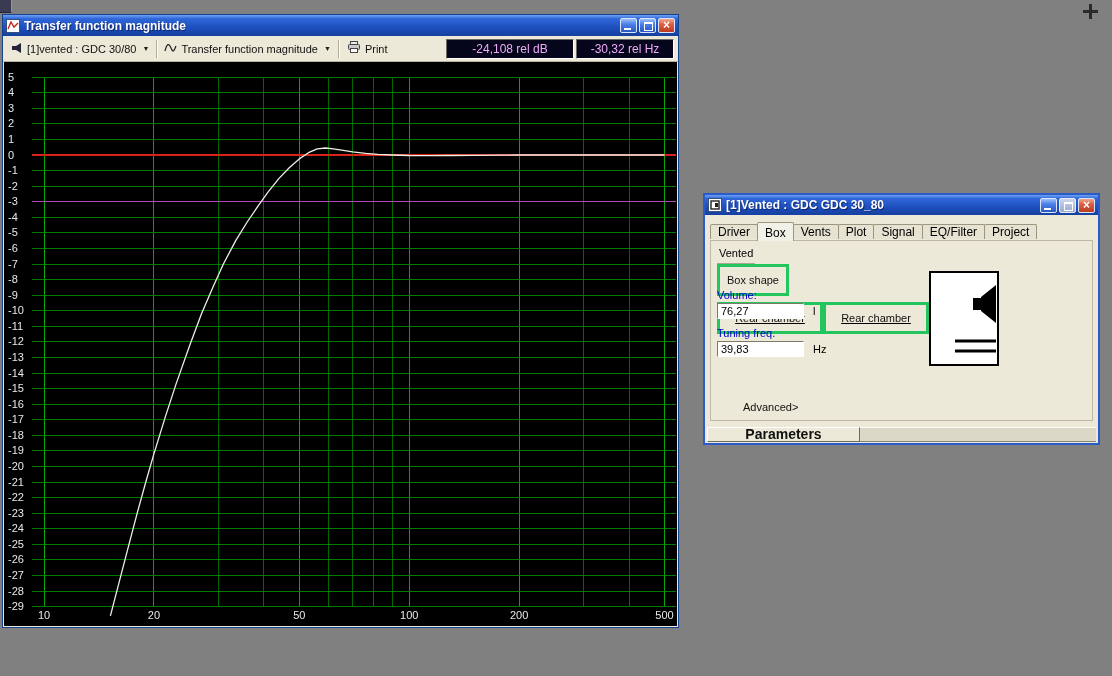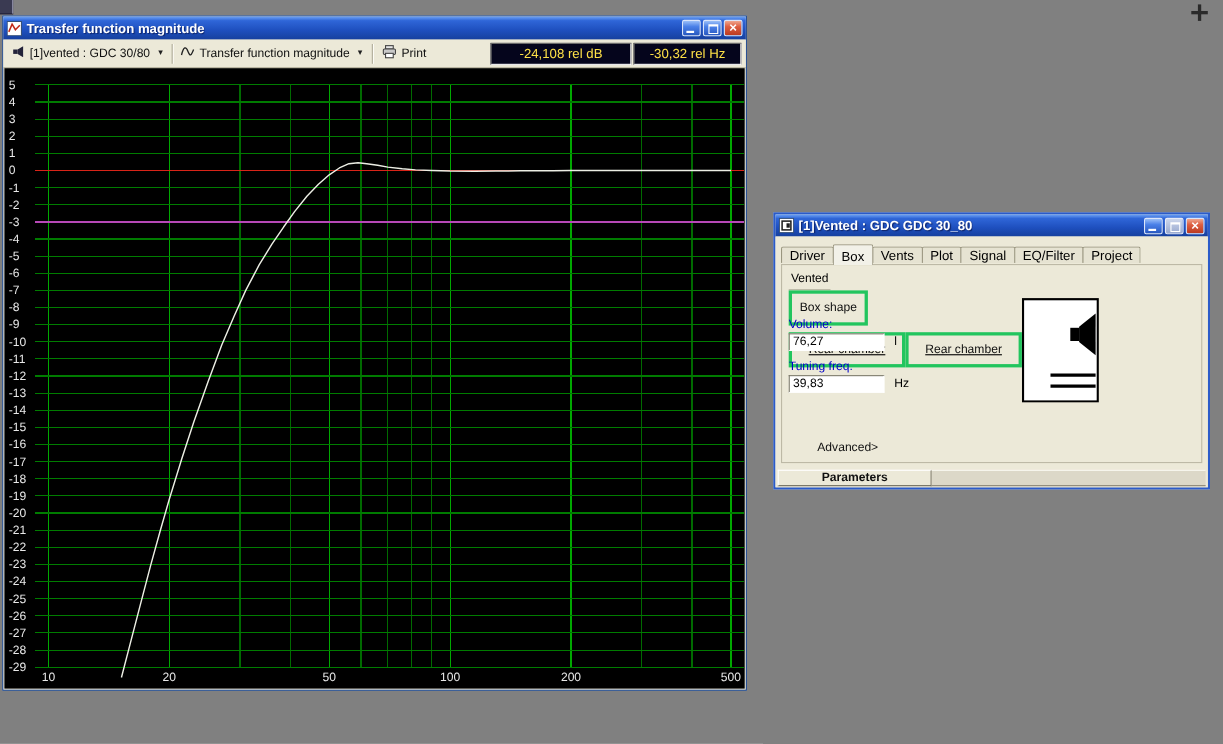--- a/index.html
+++ b/index.html
@@ -28,21 +28,21 @@
   .plot-window{left:2px;top:14px;width:677px;height:614px;background:var(--toolbar-bg,#ECE9D8);
     border:1px solid #16418c;}
   .toolbar{display:flex;align-items:center;height:25px;padding:0 3px;font-size:11px;color:#101010;
     background:var(--toolbar-bg,#ECE9D8);border-bottom:1px solid #b6b29e;}
   .tb-combo{display:flex;align-items:center;gap:4px;padding:2px 5px;cursor:default;}
   .tb-caret{font-size:7px;color:#202020;margin-left:2px;}
   .tb-sep{width:1px;height:18px;background:#b0ac9a;margin:0 2px;box-shadow:1px 0 0 #fdfcf6;}
   .tb-btn{display:flex;align-items:center;gap:4px;padding:2px 6px;background:none;border:none;
     font:11px "Liberation Sans",sans-serif;color:#101010;}
   .readouts{margin-left:auto;display:flex;gap:2px;margin-right:1px;}
-  .readout{background:var(--readout-bg,#05051c);color:#fde047;font-size:12px;height:18px;line-height:18px;
+  .readout{background:var(--readout-bg,#05051c);color:#f0abfc;font-size:12px;height:18px;line-height:18px;
     text-align:center;border:1px solid;border-color:#6a6a6a #fff #fff #6a6a6a;box-sizing:content-box;}
   .readout.db{width:126px;} .readout.hz{width:96px;}
   .plot-area{position:absolute;left:1px;right:1px;top:47px;bottom:1px;background:var(--plot-bg,#000);}
 
   
   .box-window{left:703px;top:193px;width:397px;height:252px;border:2px solid #2b5bc8;
     background:var(--toolbar-bg,#ECE9D8);}
   .box-window .titlebar{height:20px;}
   .bw-content{position:absolute;left:0;right:0;top:20px;bottom:0;background:var(--toolbar-bg,#ECE9D8);}
   .tabs{position:absolute;left:5px;top:7px;right:5px;display:flex;font-size:12px;align-items:center;height:19px;}
@@ -59,22 +59,22 @@
   .chamber-row .flat-btn{width:106px;}
   .fields{position:absolute;left:6px;top:48px;width:200px;font-size:11px;}
   .blue-label{color:var(--label-blue,#0000c8);margin:0 0 2px;}
   .blue-label.second{margin-top:8px;}
   .field-row{display:flex;align-items:center;gap:9px;}
   .xp-input{width:87px;height:16px;box-sizing:border-box;border:1px solid;border-color:#7d7a6a #fff #fff #7d7a6a;
     background:#fff;font:11px "Liberation Sans",sans-serif;padding:1px 3px;}
   .advanced{position:absolute;left:32px;top:160px;font-size:11px;color:#101010;}
   .box-diagram{position:absolute;left:218px;top:30px;width:70px;height:95px;}
   .params-bar{position:absolute;left:2px;right:2px;bottom:1px;height:15px;display:flex;}
-  .params-head{width:140px;background:var(--toolbar-bg,#ECE9D8);border:1px solid;
-    border-color:#fff #6f6c5c #6f6c5c #fff;font-size:11px;font-weight:bold;text-align:center;
+  .params-head{width:153px;background:var(--toolbar-bg,#ECE9D8);border:1px solid;
+    border-color:#fff #6f6c5c #6f6c5c #fff;font-size:14px;font-weight:bold;text-align:center;
     line-height:13px;box-sizing:border-box;color:#101010;}
   .params-rest{flex:1;background:#dcd8c8;border-top:1px solid #fdfcf6;border-bottom:1px solid #8a8675;}
 
   
   .corner-fragment{position:absolute;left:0;top:0;width:11px;height:12px;background:#3a3a52;
     border-right:1px solid #9090a8;border-bottom:1px solid #22223a;}
   .crosshair{position:absolute;left:1083px;top:4px;width:15px;height:15px;}
   .crosshair::before{content:"";position:absolute;left:6px;top:0;width:3px;height:15px;background:#2a2a2a;}
   .crosshair::after{content:"";position:absolute;left:0;top:6px;width:15px;height:3px;background:#2a2a2a;}
 </style>

